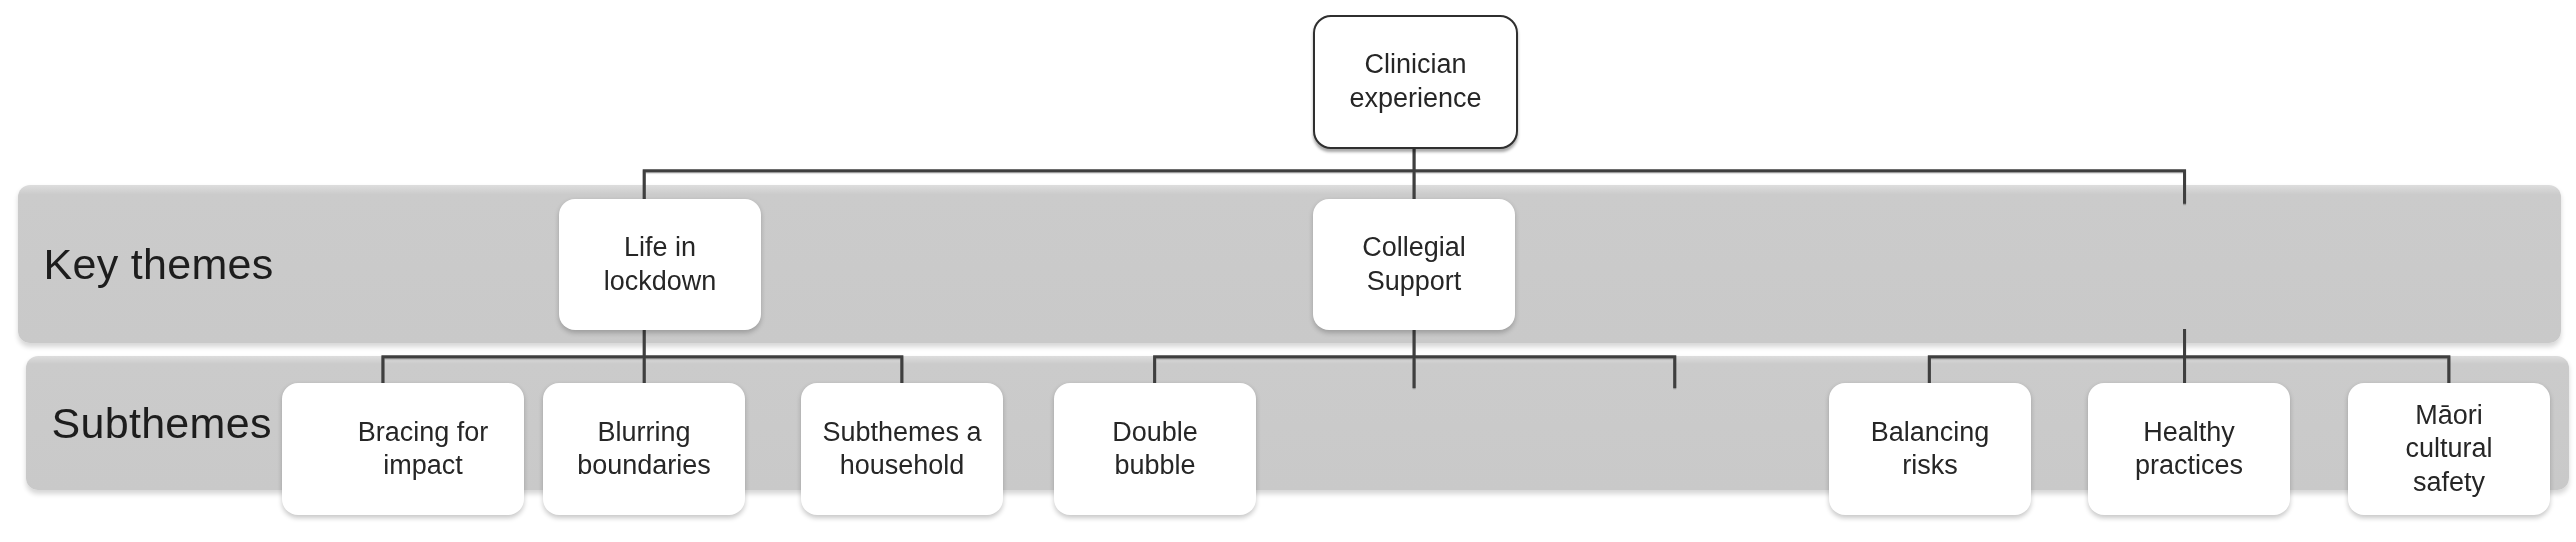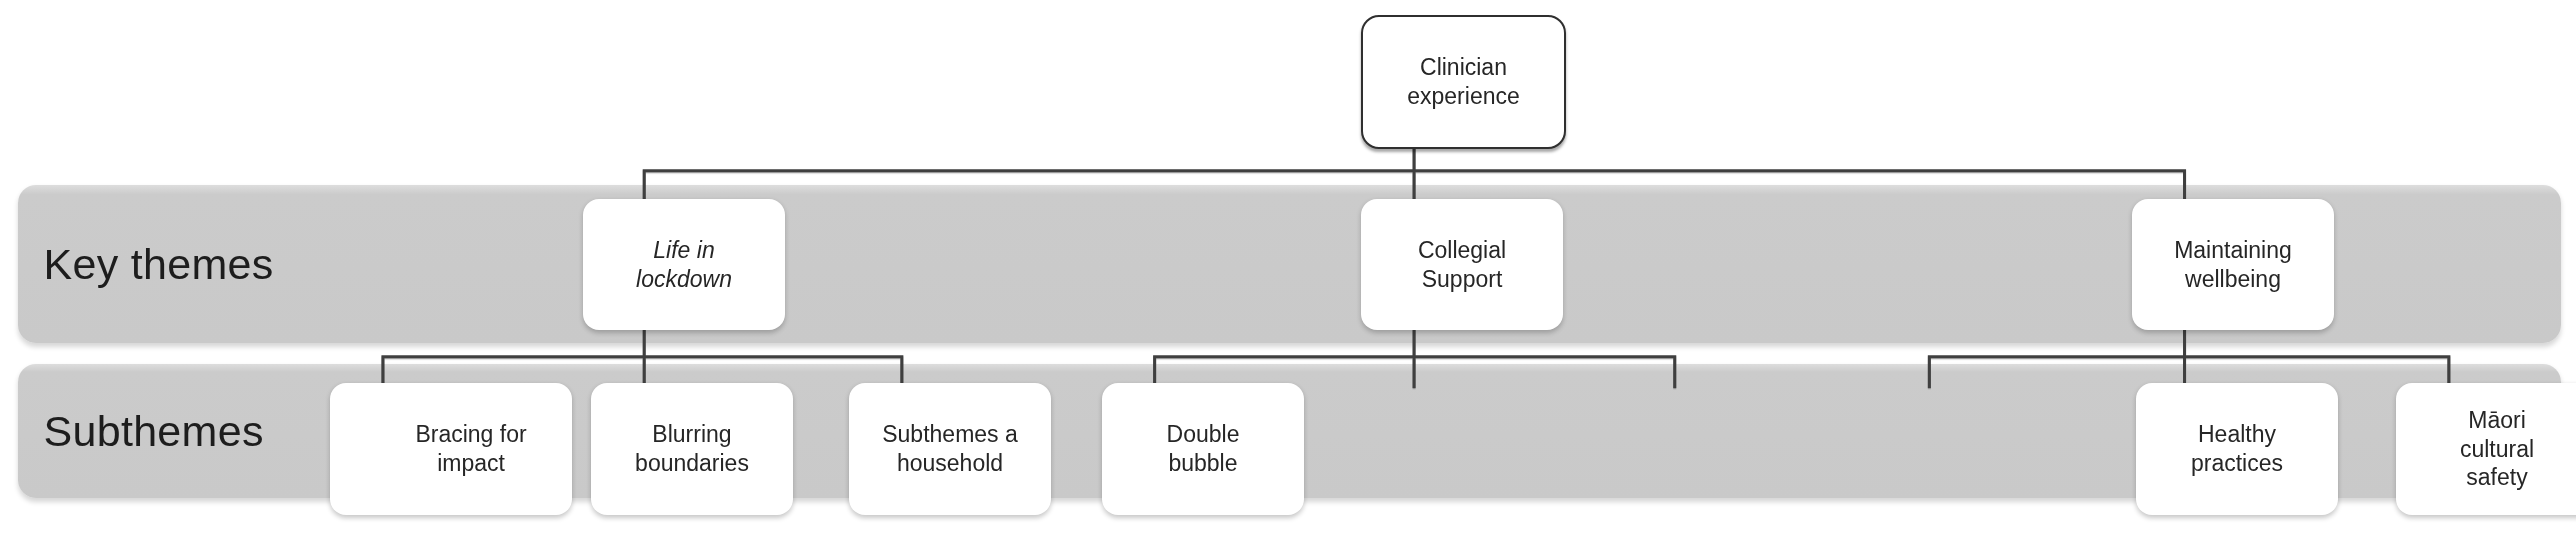--- a/index.html
+++ b/index.html
@@ -11,27 +11,27 @@
     font-family: "Liberation Sans", "DejaVu Sans", sans-serif;
     color: var(--text, #262626);
     overflow: hidden;
   }
 
   
   .band {
     position: absolute;
     left: 18px;
     width: 2543px;
-    border-radius: 18px;
+    border-radius: 12px;
     background: linear-gradient(180deg, #dddddd 0%, var(--band-bg, #cbcbcb) 6%, #c9c9c9 100%);
     box-shadow: 0 3.6px 4.9px rgba(0,0,0,0.16);
     z-index: 1;
   }
   .band-themes { top: 185px; height: 158px; }
-  .band-sub    { top: 364px; height: 134px; }
+  .band-sub    { top: 356px; height: 134px; margin-left: 8px; }
   .band-label {
     position: absolute;
     left: 25.5px; top: 0; bottom: 0;
     display: flex; align-items: center;
     font-size: 43px;
     letter-spacing: 0.3px;
     color: #1d1d1d;
   }
 
   
@@ -52,37 +52,36 @@
   
   .node {
     position: absolute;
     background: var(--box-bg, #ffffff);
     border-radius: 16px;
     display: flex;
     align-items: center;
     justify-content: center;
     text-align: center;
     white-space: pre-line;
-    font-size: 23px;
+    font-size: 27px;
     line-height: 1.24;
     box-shadow: 0 2.4px 4.9px rgba(0,0,0,0.22);
     z-index: 3;
-    margin-left: 48px;
   }
   .node.root {
     left: 1313px; top: 14.6px;
     width: 201px; height: 130px;
     border: 2.4px solid var(--root-border, #2f2f2f);
     border-radius: 18px;
     box-shadow: 0 3px 3px -0.6px rgba(0,0,0,0.35);
   }
   .node.theme { top: 199px; width: 202px; height: 131px; }
   .node.sub   { top: 383px; width: 202px; height: 132px; }
 
-  .theme-1 { left: 535px; font-style: italic; }
+  .theme-1 { left: 559px; }
   .theme-2 { left: 1313px; }
   .theme-3 { left: 2084px; }
 
   .sub-1 { left: 282px; padding-left: 40px; }
   .sub-2 { left: 543px; }
   .sub-3 { left: 801px; }
   .sub-4 { left: 1054px; }
   .sub-5 { left: 1313px; }
   .sub-6 { left: 1574px; }
   .sub-7 { left: 1829px; }
@@ -108,31 +107,31 @@
     <path d="M 3595 544 L 3595 587 M 3175 587 L 4030 587 M 3175 587 L 3175 636 M 3595 587 L 3595 636 M 4030 587 L 4030 636"></path>
   </svg>
 
   <div class="node root">Clinician
 experience</div>
 
   <div class="node theme theme-1">Life in
 lockdown</div>
   <div class="node theme theme-2">Collegial
 Support</div>
-  <div class="node theme theme-3">Maintaining
-wellbeing</div>
 
   <div class="node sub sub-1">Bracing for
 impact</div>
   <div class="node sub sub-2">Blurring
 boundaries</div>
   <div class="node sub sub-3">Subthemes a
 household</div>
   <div class="node sub sub-4">Double
 bubble</div>
+  <div class="node sub sub-7">Balancing
+risks</div>
   <div class="node sub sub-8">Healthy
 practices</div>
   <div class="node sub sub-9">Māori
 cultural
 safety</div>
 
 </div>
 
 
 </body></html>

